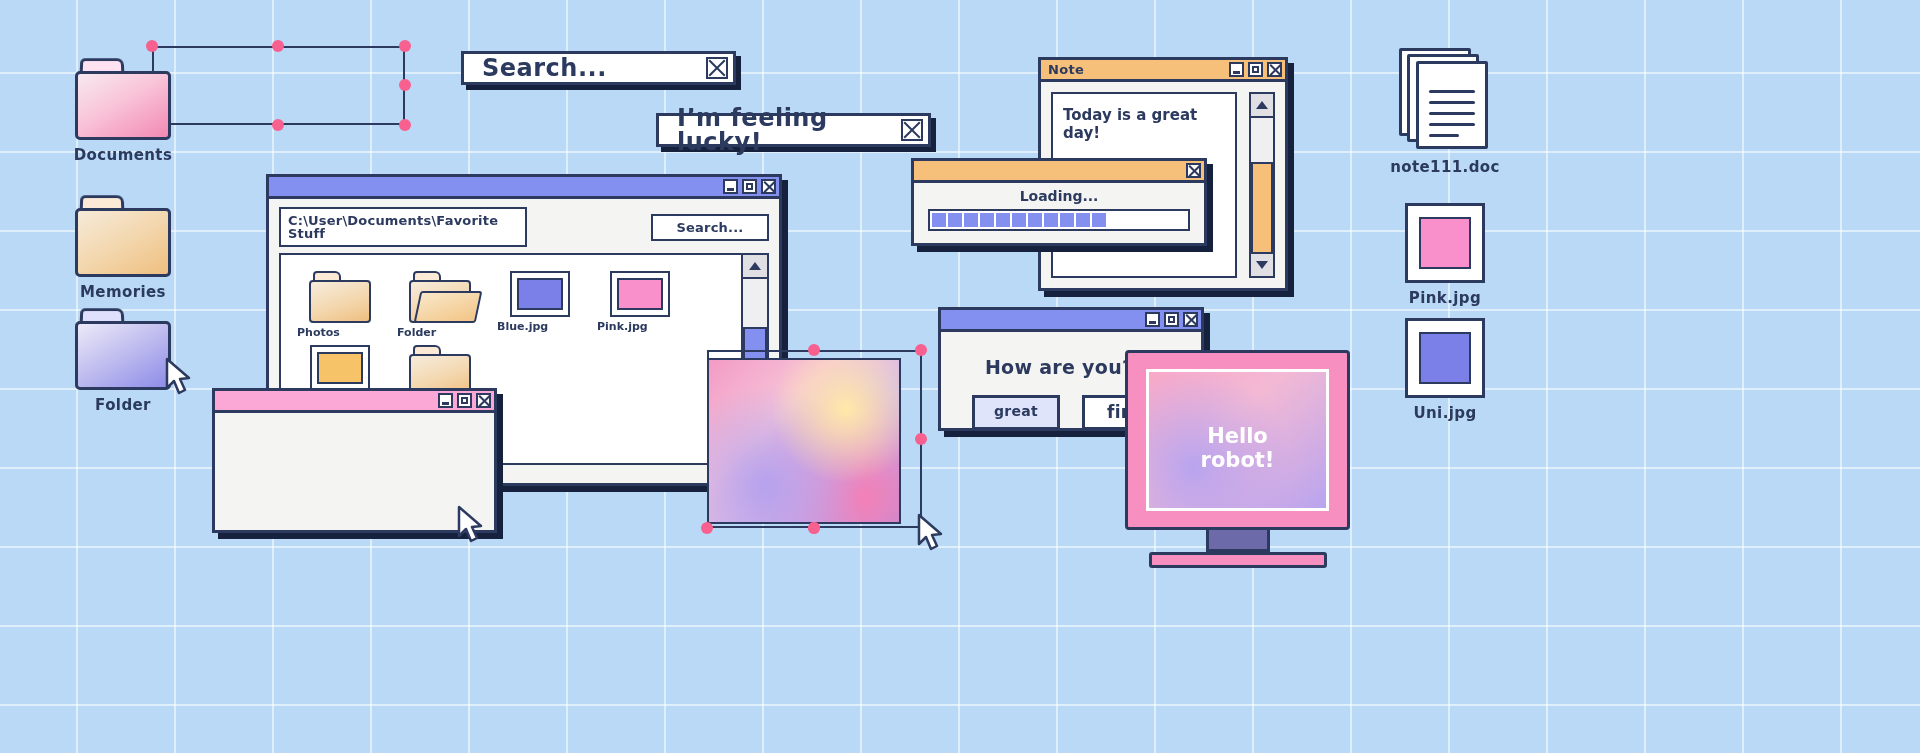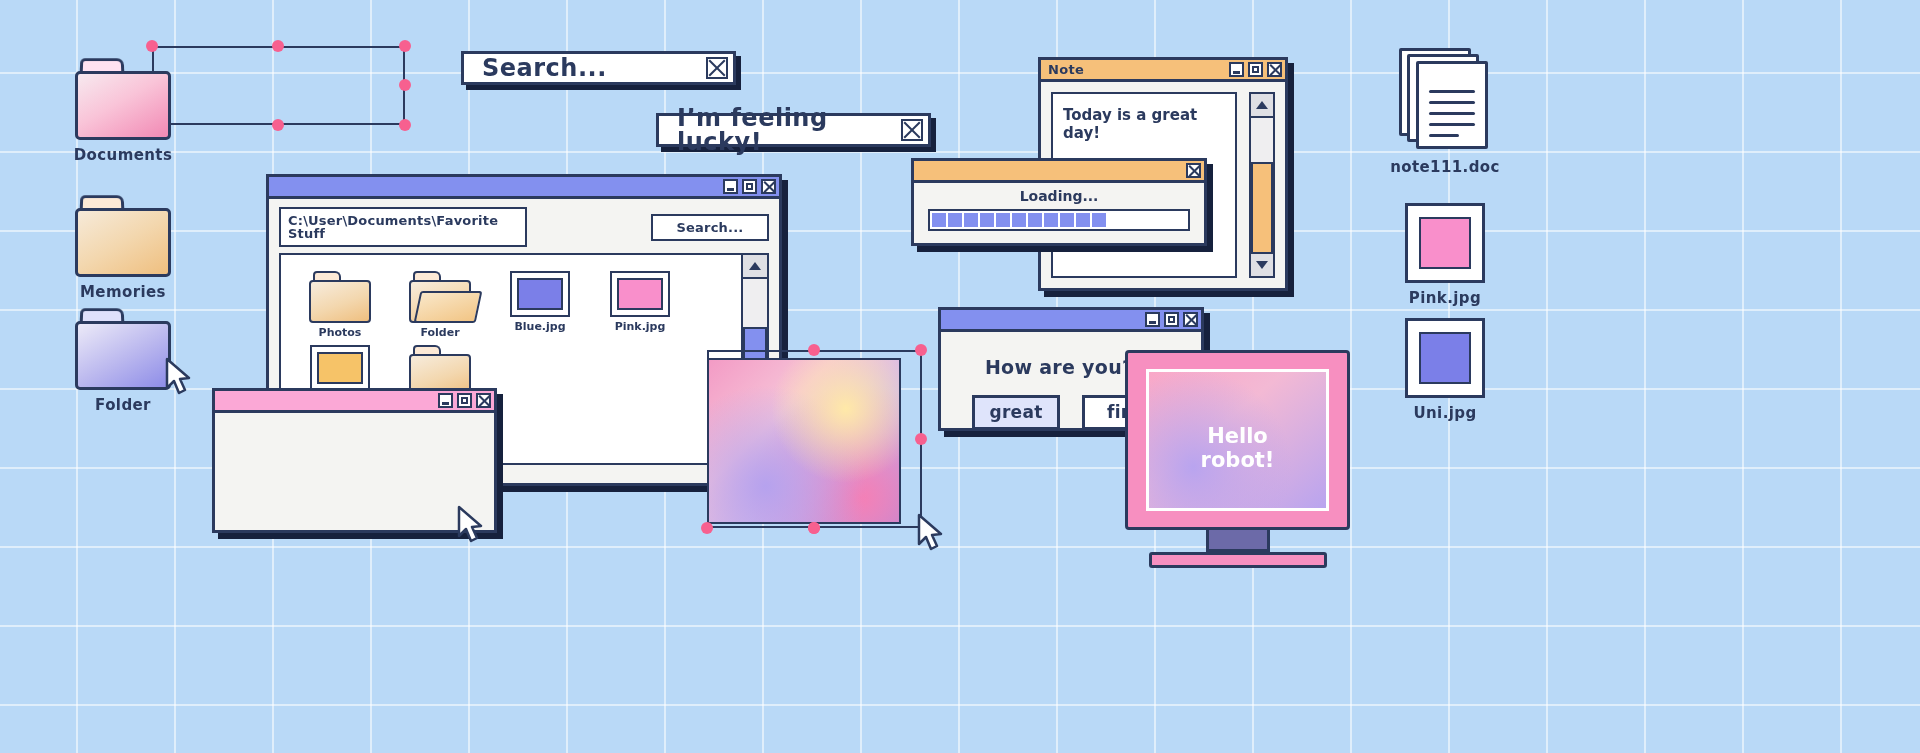--- a/index.html
+++ b/index.html
@@ -151,21 +151,21 @@
     margin:0 10px; background:#fff;
     border:2px solid #2b3a5e;
     height:212px; position:relative; overflow:hidden;
     display:flex;
   }
   .filegrid{
     flex:1; padding:16px 0 0 16px;
     display:flex; flex-wrap:wrap; align-content:flex-start;
     gap:6px 14px;
   }
-  .fileitem{ width:86px; text-align:center; }
+  .fileitem{ width:86px; }
   .fileitem .cap{
     margin-top:4px;
     font:bold 11px/1.1 "DejaVu Sans", sans-serif; color:#2b3a5e;
   }
   .sm-folder{ position:relative; width:62px; height:52px; margin:0 auto; }
   .sm-folder .tab{
     position:absolute; left:4px; top:0; width:28px; height:10px;
     background:#fce9d6; border:2px solid #2b3a5e; border-bottom:none;
     border-radius:4px 6px 0 0;
   }
@@ -482,21 +482,21 @@
 
 <div class="win" id="mood" style="left:938px;top:307px;width:266px;height:124px;">
   <div class="titlebar tb-periwinkle">
     <span class="tb-spacer"></span>
     <span class="btnbox min"></span>
     <span class="btnbox max"></span>
     <span class="btnbox cls"></span>
   </div>
   <div class="dlg-msg" style="margin-top:26px;font-size:19px;">How are you? :)</div>
   <div style="display:flex;gap:22px;justify-content:center;margin-top:18px;">
-    <div class="dlg-btn bluefill" style="width:88px;padding:6px 0;font-size:17px;">great</div>
+    <div class="dlg-btn bluefill" style="width:88px;padding:6px 0;font-size:14px;">great</div>
     <div class="dlg-btn" style="width:88px;padding:6px 0;font-size:17px;">fine</div>
   </div>
 </div>
 
 <div id="monitor">
   <div class="bezel">
     <div class="screen">
       <div class="hello">
         <div>Hello</div>
         <div>robot!</div>

